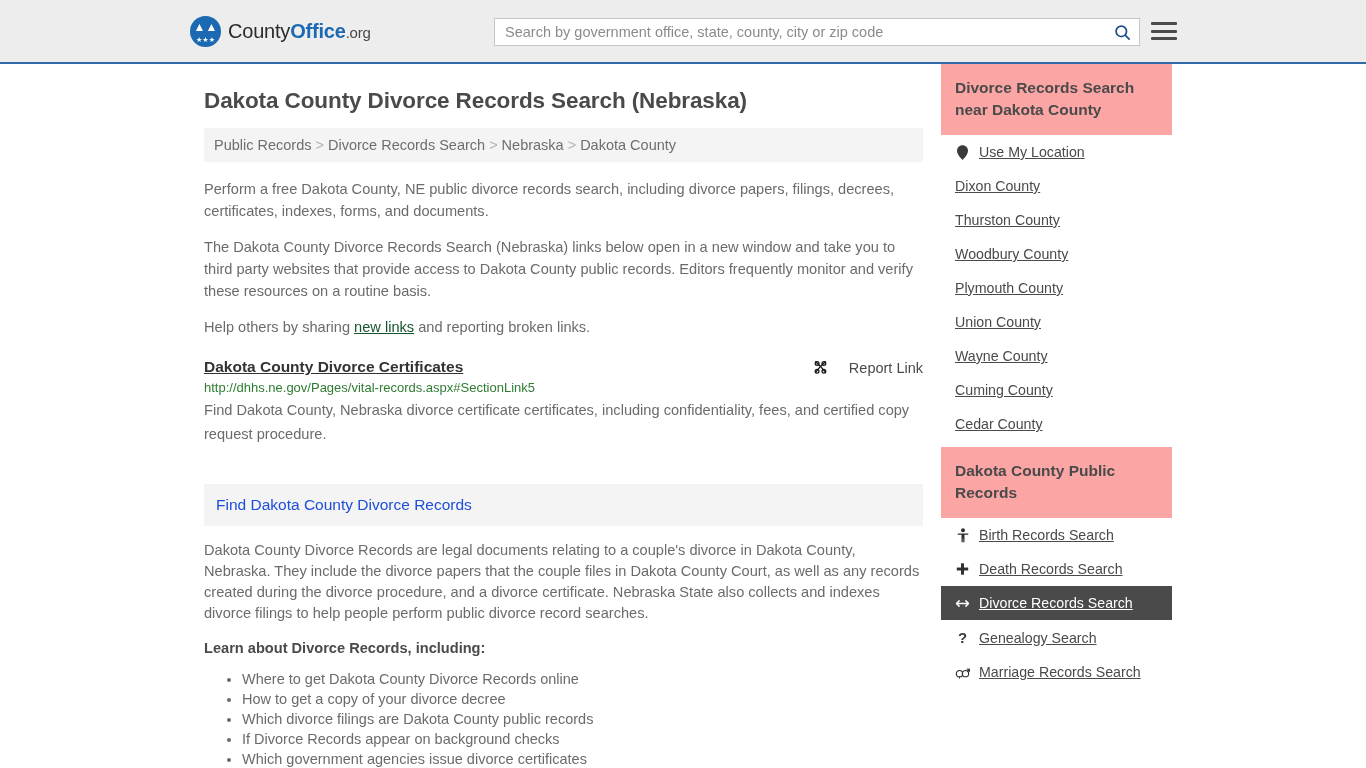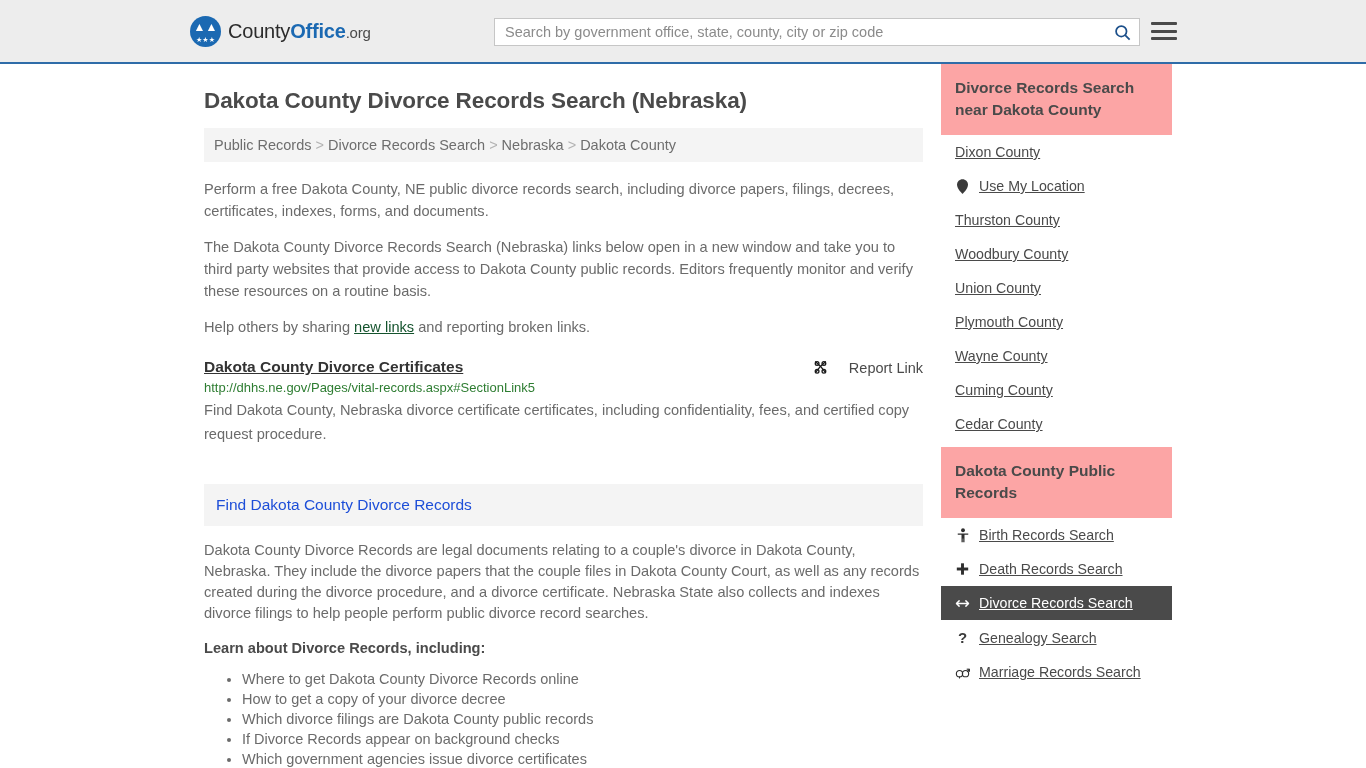--- a/index.html
+++ b/index.html
@@ -351,52 +351,52 @@
         </div>
       </div>
 
     </div>
 
     <div class="side-col">
 
       <div class="side-head">Divorce Records Search near Dakota County</div>
       <ul class="side-list">
         <li>
-            <div class="side-item no-icon">
-              <span class="label">Dixon County</span>
-            </div>
-          </li>
-        <li>
           <div class="side-item">
             <span class="side-icon">
               <svg width="11" height="15" viewBox="0 0 24 32">
                 <path d="M12 0 C5.4 0 0 5.4 0 12 c0 9 12 20 12 20 s12-11 12-20 C24 5.4 18.6 0 12 0 z" fill="#3a3a3a"></path>
               </svg>
             </span>
             <span class="label">Use My Location</span>
           </div>
         </li>
         <li>
             <div class="side-item no-icon">
+              <span class="label">Dixon County</span>
+            </div>
+          </li>
+        <li>
+            <div class="side-item no-icon">
               <span class="label">Thurston County</span>
             </div>
           </li>
         <li>
             <div class="side-item no-icon">
               <span class="label">Woodbury County</span>
             </div>
           </li>
         <li>
             <div class="side-item no-icon">
+              <span class="label">Plymouth County</span>
+            </div>
+          </li>
+        <li>
+            <div class="side-item no-icon">
               <span class="label">Union County</span>
-            </div>
-          </li>
-        <li>
-            <div class="side-item no-icon">
-              <span class="label">Plymouth County</span>
             </div>
           </li>
         <li>
             <div class="side-item no-icon">
               <span class="label">Wayne County</span>
             </div>
           </li>
         <li>
             <div class="side-item no-icon">
               <span class="label">Cuming County</span>

